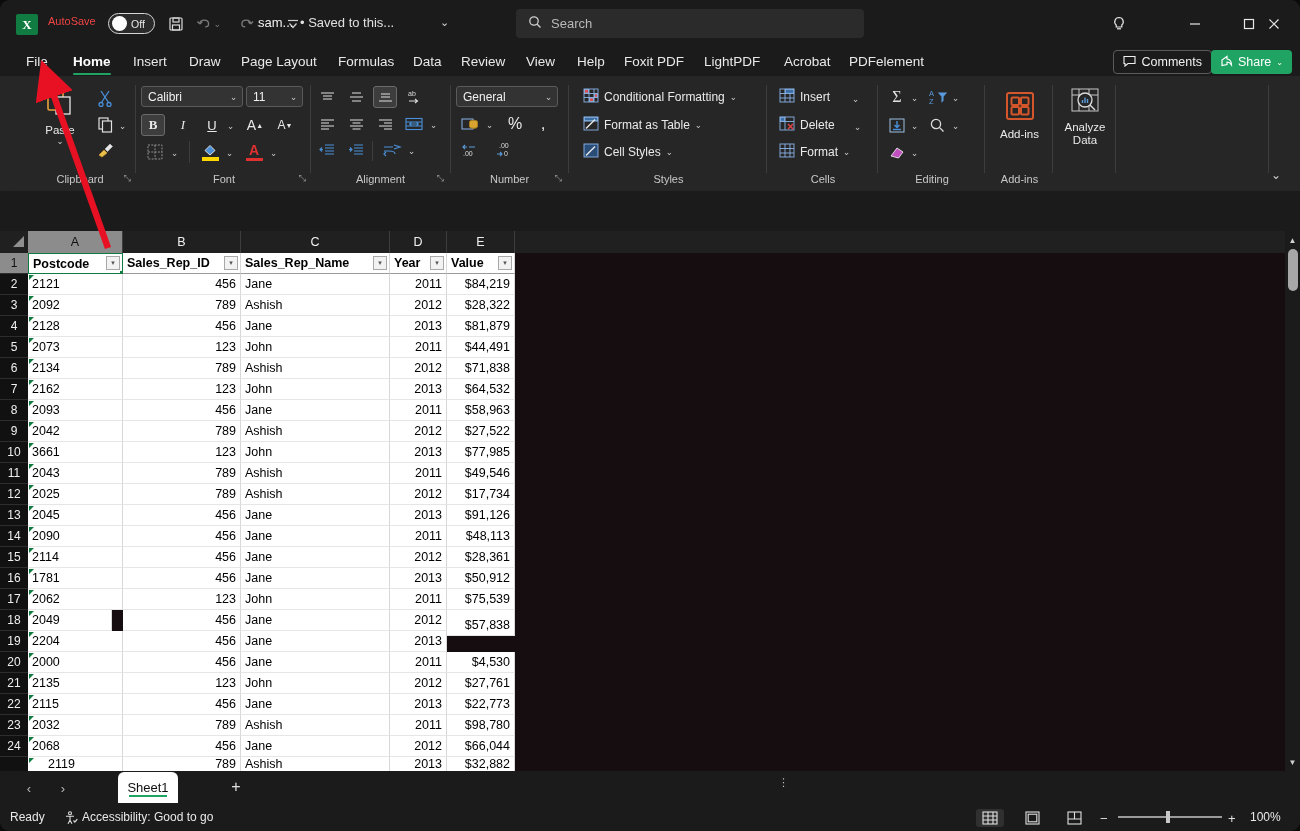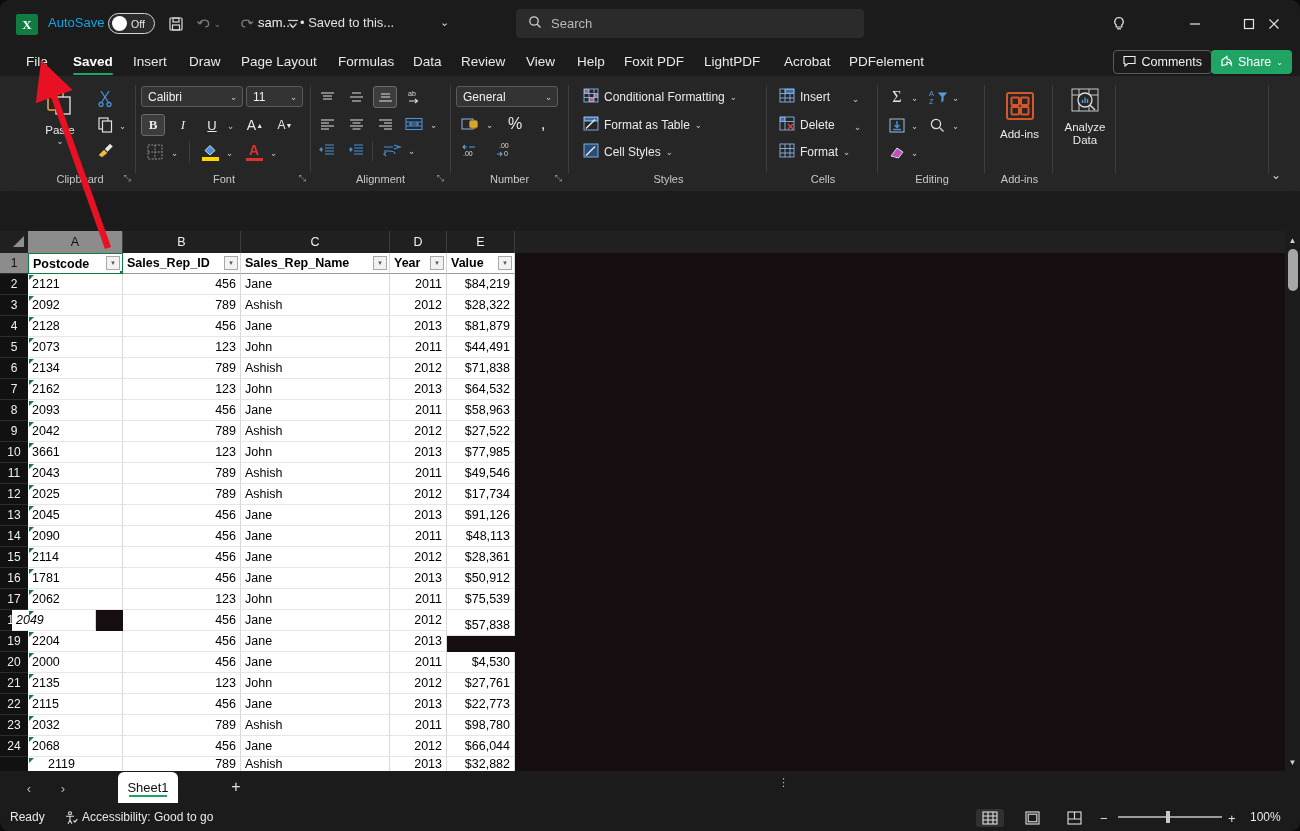--- a/index.html
+++ b/index.html
@@ -23,21 +23,21 @@
      background:#1b1b1b; border-top-left-radius:9px;}
   .win-corner-r { position:absolute; right:0; top:0; width:14px; height:14px; background:#0b0b0b;}
   .win-corner-r:after{ content:''; position:absolute; right:0; top:0; width:14px; height:14px;
      background:#1b1b1b; border-top-right-radius:9px;}
 
   .xl-logo {
     position:absolute; left:16px; top:14px; width:22px; height:21px;
     background:#107c41; border-radius:2px; color:#fff; font-size:13px; font-weight:bold;
     display:flex; align-items:center; justify-content:center; font-family:"Liberation Serif",serif;
   }
-  .autosave-label { position:absolute; left:48px; top:15px; font-size:13px; color:#0ea5e9; }
+  .autosave-label { position:absolute; left:48px; top:15px; font-size:11px; color:#ef4444; }
   .toggle {
     position:absolute; left:108px; top:13px; width:47px; height:21px;
     border:1.5px solid #d6d6d6; border-radius:11px; background:#2a2a2a;
     display:flex; align-items:center;
   }
   .toggle .knob { width:15px; height:15px; border-radius:50%; background:#fff; margin-left:3px; }
   .toggle .tglabel { font-size:10.5px; color:#e8e8e8; margin-left:4px; }
 
   .tb-icon {
     position:absolute; top:12px; width:25px; height:24px; color:#d6d6d6;
@@ -294,21 +294,21 @@
     </div>
     <div class="winbtn" style="left:1251px;">
       <svg width="12" height="12" viewBox="0 0 12 12" stroke="#e8e8e8" stroke-width="1.2">
           <path d="M1.5 1.5 L10.5 10.5 M10.5 1.5 L1.5 10.5"></path>
         </svg>
     </div>
   </div>
 
   <div class="tabrow">
     <div class="tab" style="left:17px;">File</div>
-    <div class="tab active" style="left:64px;">Saved</div>
+    <div class="tab active" style="left:64px;">Home</div>
     <div class="tab" style="left:124px;">Insert</div>
     <div class="tab" style="left:180px;">Draw</div>
     <div class="tab" style="left:232px;">Page Layout</div>
     <div class="tab" style="left:329px;">Formulas</div>
     <div class="tab" style="left:404px;">Data</div>
     <div class="tab" style="left:452px;">Review</div>
     <div class="tab" style="left:517px;">View</div>
     <div class="tab" style="left:568px;">Help</div>
     <div class="tab" style="left:615px;">Foxit PDF</div>
     <div class="tab" style="left:695px;">LightPDF</div>
@@ -857,21 +857,21 @@
         <div class="cell right" style="left: 123px; top: 337px; width: 118px; height: 21px;">456</div>
         <div class="cell" style="left: 241px; top: 337px; width: 149px; height: 21px;">Jane</div>
         <div class="cell right" style="left: 390px; top: 337px; width: 57px; height: 21px;">2013</div>
         <div class="cell right" style="left: 447px; top: 337px; width: 68px; height: 21px;">$50,912</div>
         <div class="cell" style="left: 28px; top: 358px; width: 95px; height: 21px;">2062</div>
         <div class="errtri" style="left: 29px; top: 359px;"></div>
         <div class="cell right" style="left: 123px; top: 358px; width: 118px; height: 21px;">123</div>
         <div class="cell" style="left: 241px; top: 358px; width: 149px; height: 21px;">John</div>
         <div class="cell right" style="left: 390px; top: 358px; width: 57px; height: 21px;">2011</div>
         <div class="cell right" style="left: 447px; top: 358px; width: 68px; height: 21px;">$75,539</div>
-        <div class="cell" style="left: 12px; top: 379px; width: 84px; height: 21px; font-style: italic;">2049</div>
+        <div class="cell" style="left: 28px; top: 379px; width: 84px; height: 21px;">2049</div>
         <div class="errtri" style="left: 29px; top: 380px;"></div>
         <div class="cell right" style="left: 123px; top: 379px; width: 118px; height: 21px;">456</div>
         <div class="cell" style="left: 241px; top: 379px; width: 149px; height: 21px;">Jane</div>
         <div class="cell right" style="left: 390px; top: 379px; width: 57px; height: 21px;">2012</div>
         <div class="cell right" style="left: 447px; top: 379px; width: 68px; height: 21px;">$96,922</div>
         <div class="cell" style="left: 28px; top: 400px; width: 95px; height: 21px;">2204</div>
         <div class="errtri" style="left: 29px; top: 401px;"></div>
         <div class="cell right" style="left: 123px; top: 400px; width: 118px; height: 21px;">456</div>
         <div class="cell" style="left: 241px; top: 400px; width: 149px; height: 21px;">Jane</div>
         <div class="cell right" style="left: 390px; top: 400px; width: 57px; height: 21px;">2013</div>

